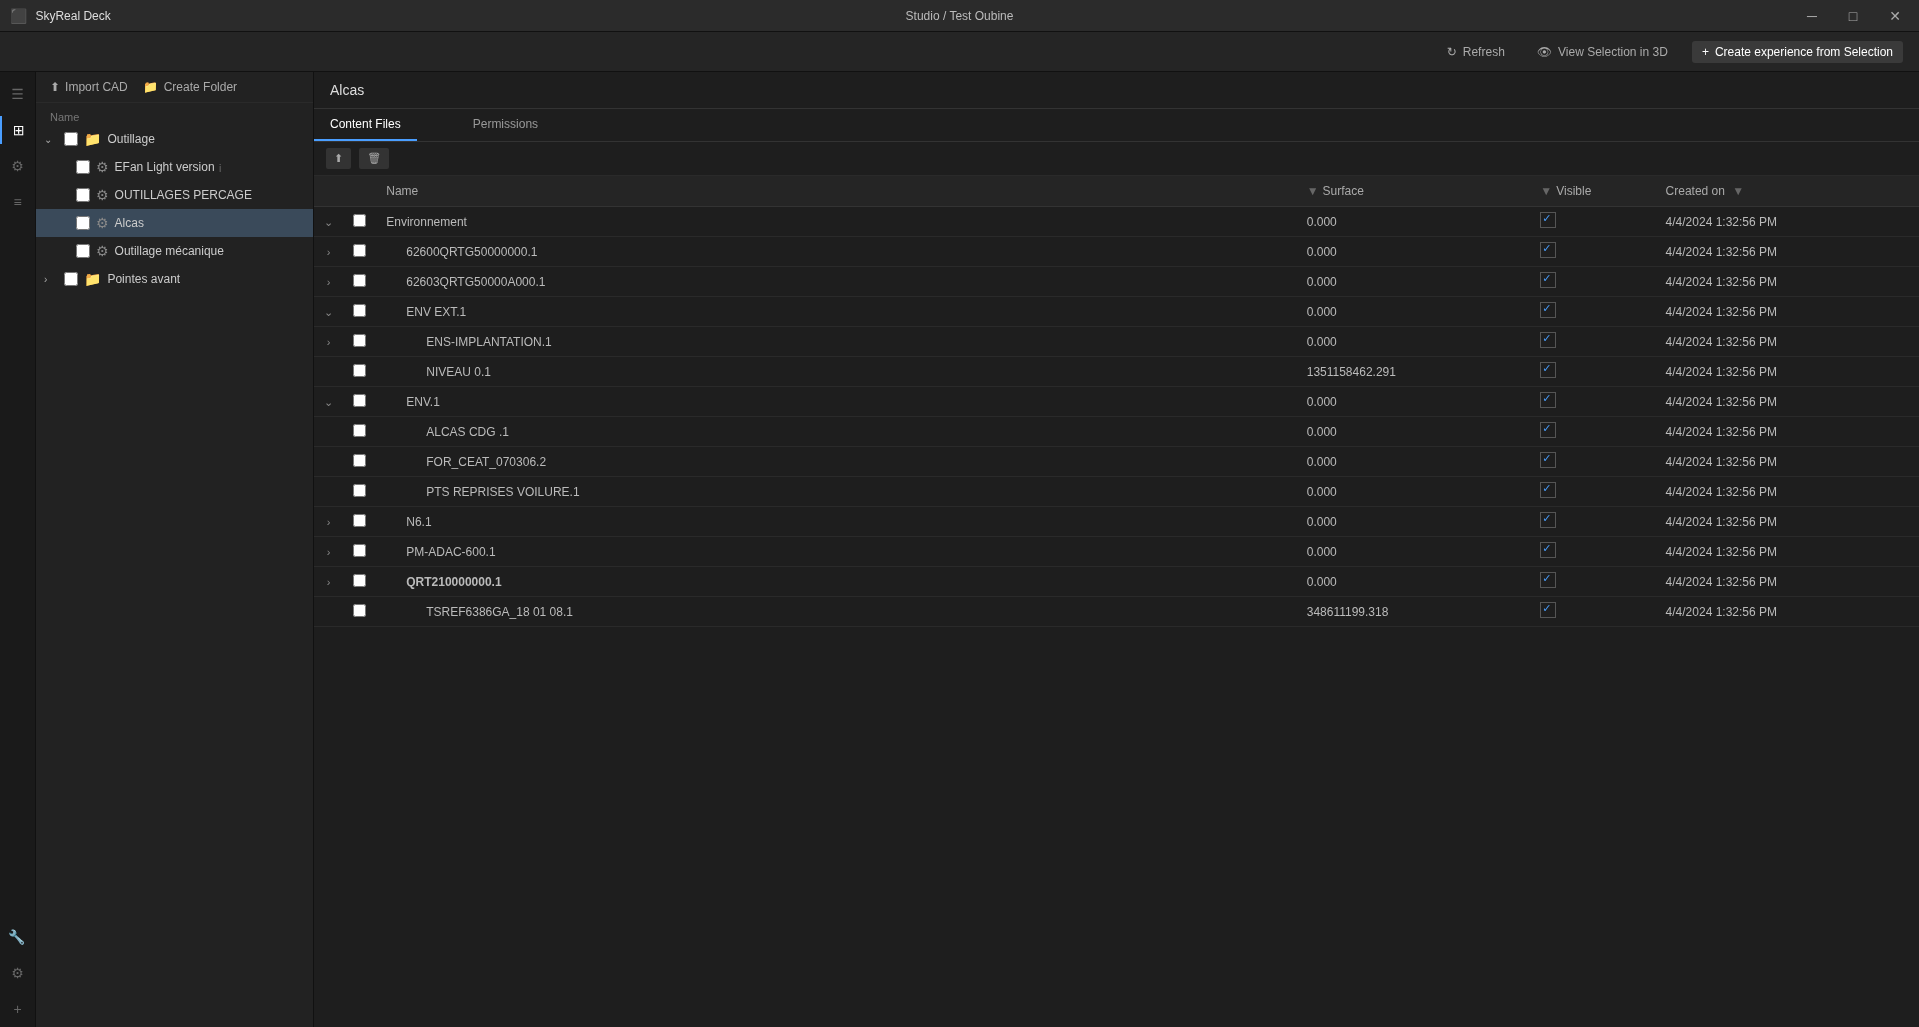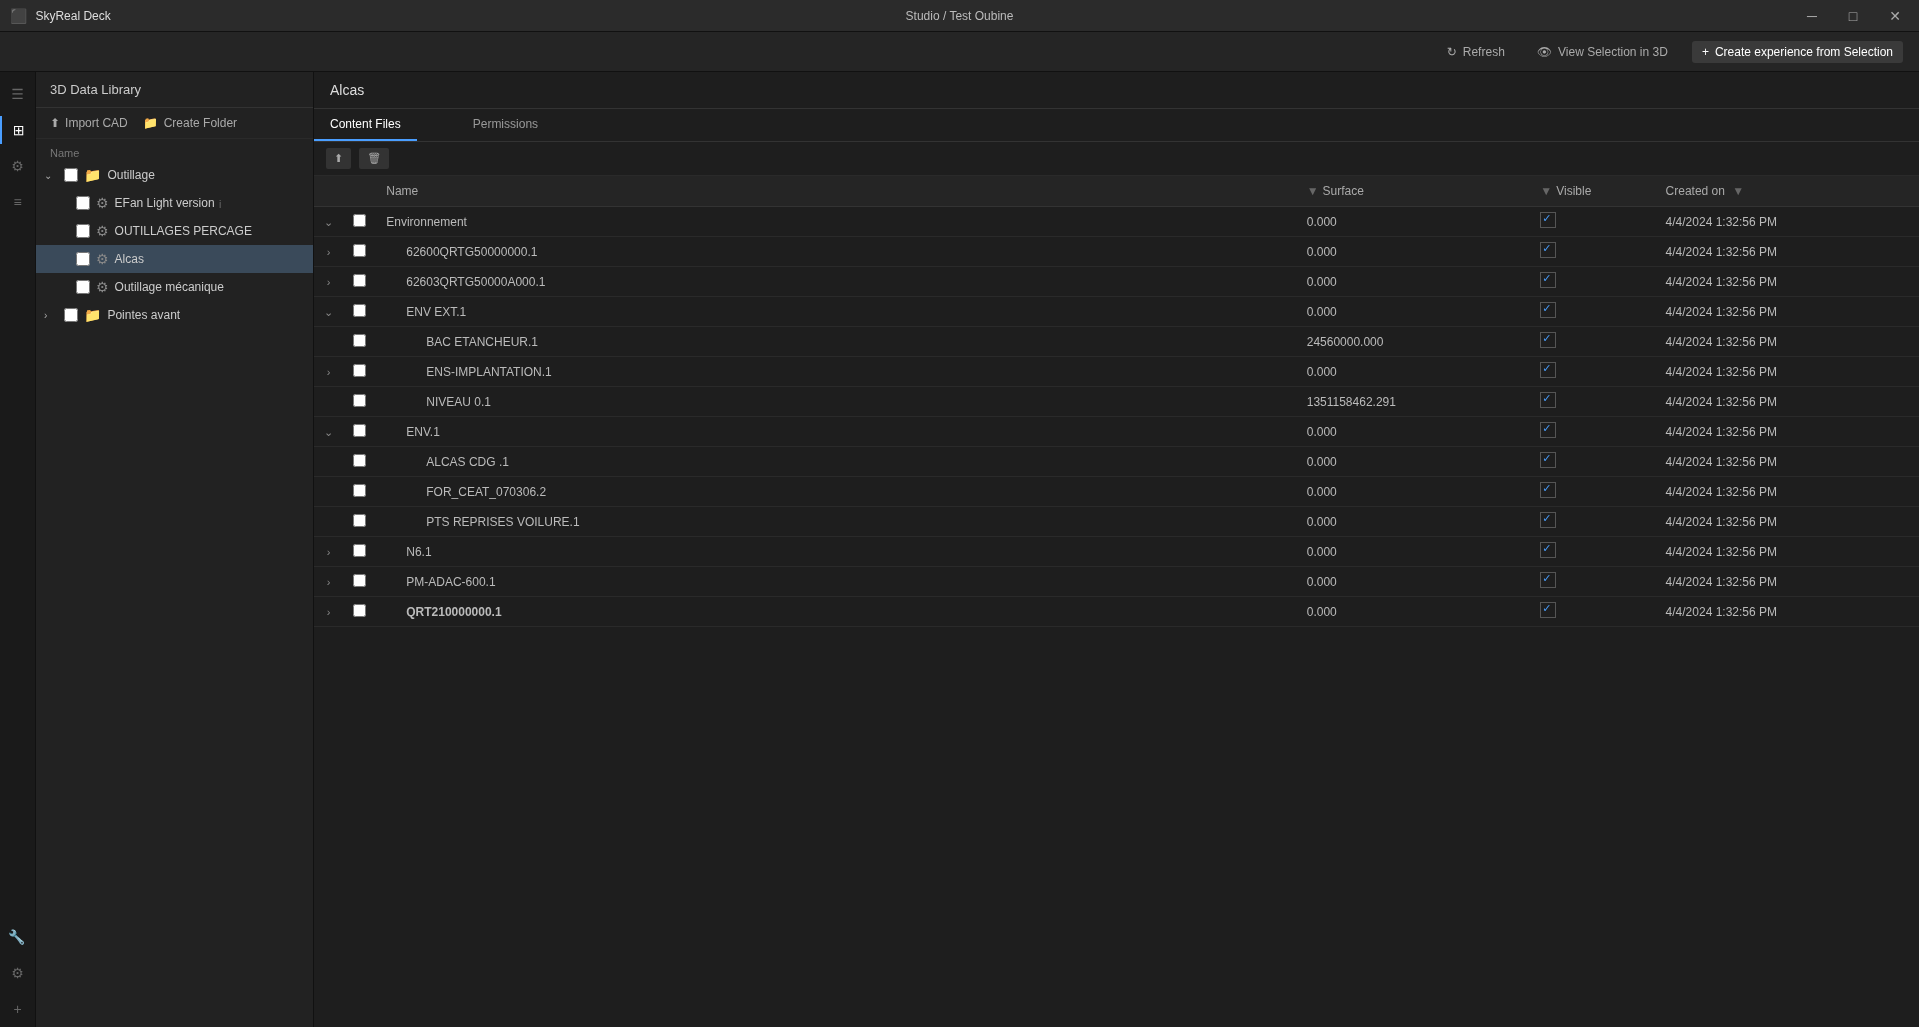--- a/index.html
+++ b/index.html
@@ -162,21 +162,20 @@
     <div class="icon-bar-item">☰</div>
     <div class="icon-bar-item active" style="border-left:2px solid #4a9eff;">⊞</div>
     <div class="icon-bar-item">⚙</div>
     <div class="icon-bar-item">≡</div>
     <div class="icon-bar-item icon-bar-bottom" style="margin-top:auto;">🔧</div>
     <div class="icon-bar-item">⚙</div>
     <div class="icon-bar-item" style="margin-bottom:4px;">+</div>
   </div>
 
   <div class="sidebar">
-    <div class="sidebar-header">3D Data Library</div>
     <div class="sidebar-actions">
       <button class="sidebar-action-btn">
         <span>⬆</span>
         <span>Import CAD</span>
       </button>
       <button class="sidebar-action-btn">
         <span>📁</span>
         <span>Create Folder</span>
       </button>
     </div>
@@ -291,28 +290,20 @@
             </tr>
             <tr>
               <td style="text-align: center;"><span style="color: rgb(136, 136, 136); font-size: 11px; cursor: pointer;">⌄</span></td>
               <td><input type="checkbox" style="width: 13px; height: 13px; cursor: pointer;"></td>
               <td style="padding-left: 30px;"><span>ENV EXT.1</span></td>
               <td>0.000</td>
               <td><span class="checkbox-cell checked"></span></td>
               <td>4/4/2024 1:32:56 PM</td>
             </tr>
             <tr>
-              <td style="text-align: center;"></td>
-              <td><input type="checkbox" style="width: 13px; height: 13px; cursor: pointer;"></td>
-              <td style="padding-left: 50px;"><span>BAC ETANCHEUR.1</span></td>
-              <td>24560000.000</td>
-              <td><span class="checkbox-cell checked"></span></td>
-              <td>4/4/2024 1:32:56 PM</td>
-            </tr>
-            <tr>
               <td style="text-align: center;"><span style="color: rgb(136, 136, 136); font-size: 11px; cursor: pointer;">›</span></td>
               <td><input type="checkbox" style="width: 13px; height: 13px; cursor: pointer;"></td>
               <td style="padding-left: 50px;"><span>ENS-IMPLANTATION.1</span></td>
               <td>0.000</td>
               <td><span class="checkbox-cell checked"></span></td>
               <td>4/4/2024 1:32:56 PM</td>
             </tr>
             <tr>
               <td style="text-align: center;"></td>
               <td><input type="checkbox" style="width: 13px; height: 13px; cursor: pointer;"></td>
@@ -370,17 +361,25 @@
               <td>4/4/2024 1:32:56 PM</td>
             </tr>
             <tr>
               <td style="text-align: center;"><span style="color: rgb(136, 136, 136); font-size: 11px; cursor: pointer;">›</span></td>
               <td><input type="checkbox" style="width: 13px; height: 13px; cursor: pointer;"></td>
               <td style="padding-left: 30px; font-weight: bold;"><span>QRT210000000.1</span></td>
               <td>0.000</td>
               <td><span class="checkbox-cell checked"></span></td>
               <td>4/4/2024 1:32:56 PM</td>
             </tr>
+            <tr>
+              <td style="text-align: center;"></td>
+              <td><input type="checkbox" style="width: 13px; height: 13px; cursor: pointer;"></td>
+              <td style="padding-left: 50px;"><span>TSREF6386GA_18 01 08.1</span></td>
+              <td>348611199.318</td>
+              <td><span class="checkbox-cell checked"></span></td>
+              <td>4/4/2024 1:32:56 PM</td>
+            </tr>
           </tbody>
       </table>
     </div>
   </div>
 </div>
 
 </body></html>

